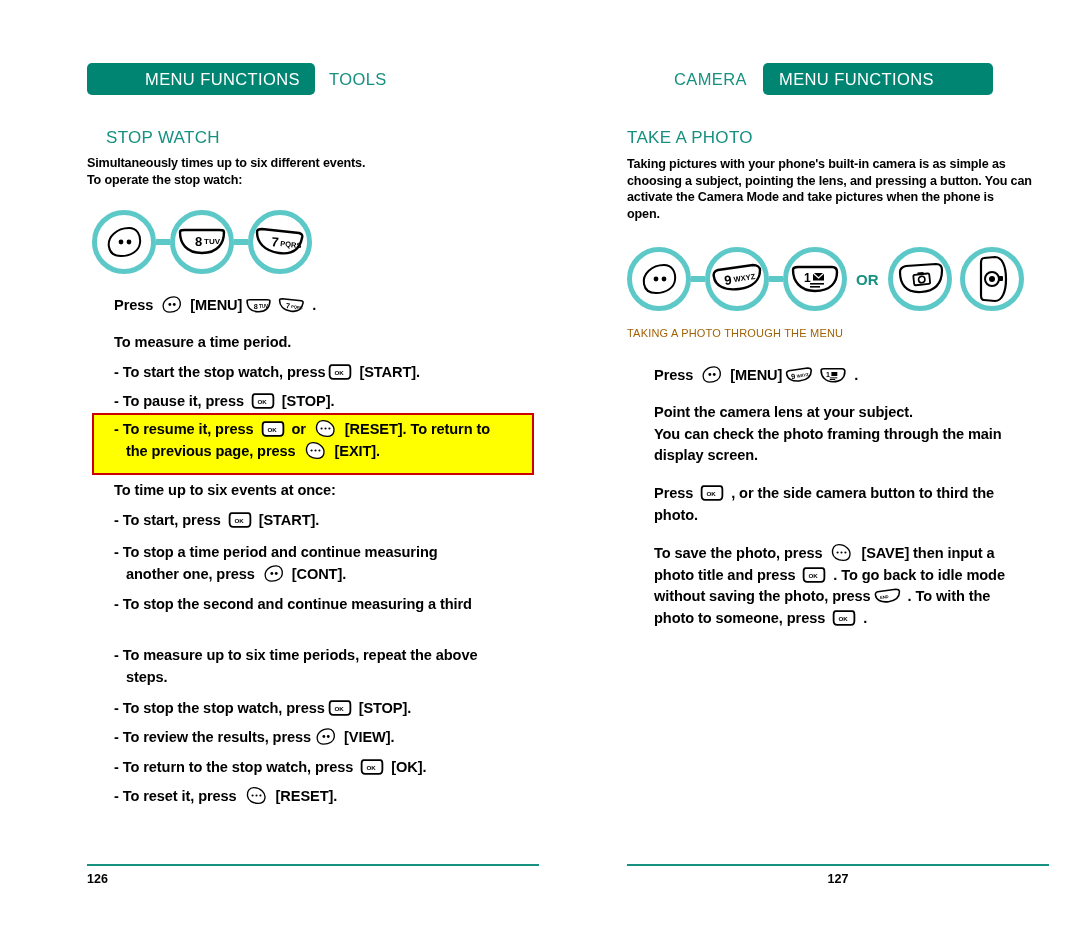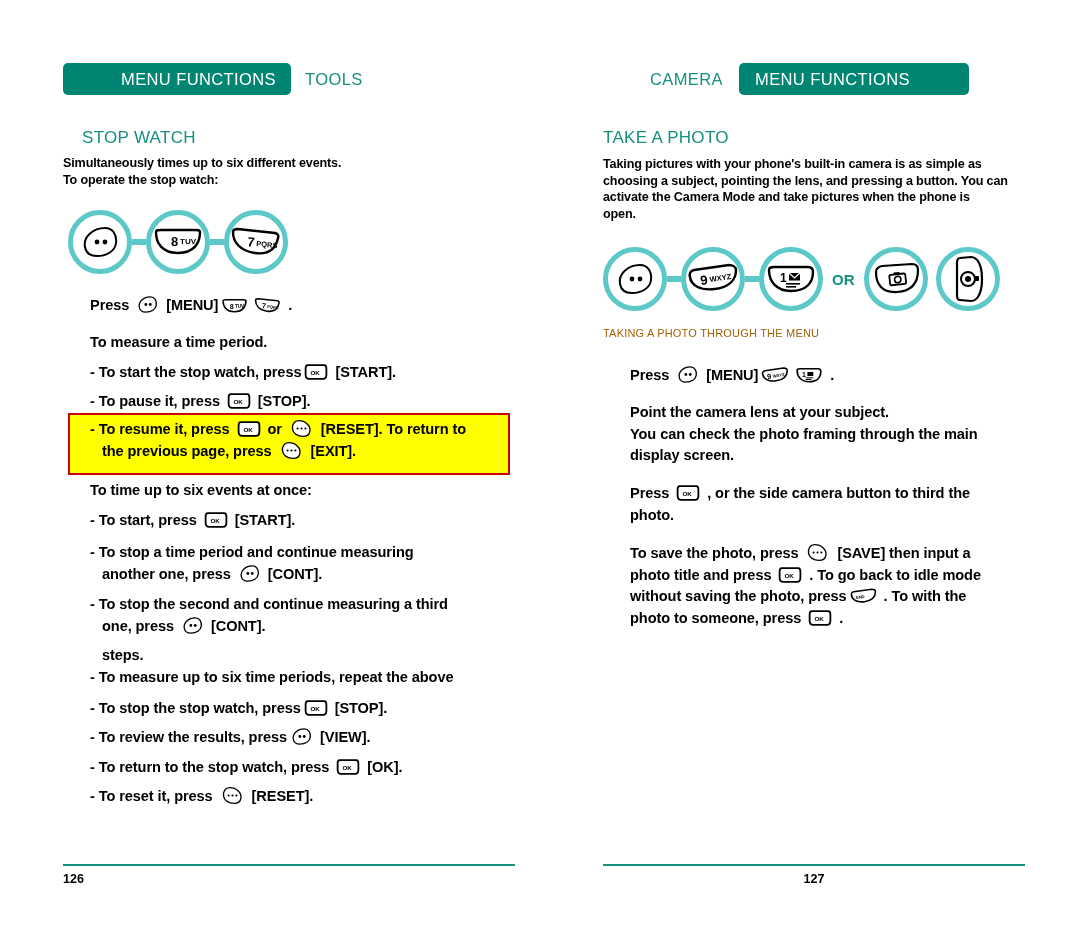--- a/index.html
+++ b/index.html
@@ -5,21 +5,21 @@
   * { box-sizing: border-box; margin: 0; padding: 0; }
   html, body {
     width: 1080px; height: 932px;
     background: #ffffff;
     font-family: "Liberation Sans", sans-serif;
     color: #000000;
     overflow: hidden;
   }
   .page { position: relative; width: 1080px; height: 932px; }
 
-  .col { position: absolute; top: 0; width: 480px; height: 932px; }
+  .col { position: absolute; top: 0; width: 480px; height: 932px; margin-left: 24px; }
   .col-left  { left: 55px; }
   .col-right { left: 595px; }
 
   
   .hdr { position: absolute; top: 63px; height: 32px; display: flex; align-items: center; }
   .hdr-left  { left: 8px; }
   .hdr-right { left: 55px; }
   .band {
     background: #008573;
     color: #ffffff;
@@ -259,36 +259,25 @@
             <circle cx="18" cy="17" r="2.6" fill="#000"></circle>
             <circle cx="26" cy="17" r="2.6" fill="#000"></circle>
           </svg>
         </span>
         <span>[CONT].</span>
       </div>
     </div>
 
     <div class="blk" style="left:35px; top:594px; width:440px;">
       <div style="text-indent:-12px; padding-left:12px;">- To stop the second and continue measuring a third</div>
-      <div style="padding-left:12px;">
-        <span>one, press</span>
-        <span class="k">
-          <svg width="23" height="19" viewBox="0 0 42 34">
-            <path d="M6 22 C4 12 14 3 26 3 C34 3 38 10 37 18 C36 26 28 31 18 31 C11 31 7 28 6 22 Z" fill="#fff" stroke="#000" stroke-width="2.4"></path>
-            <circle cx="18" cy="17" r="2.6" fill="#000"></circle>
-            <circle cx="26" cy="17" r="2.6" fill="#000"></circle>
-          </svg>
-        </span>
-        <span>[CONT].</span>
-      </div>
     </div>
 
     <div class="blk" style="left:35px; top:645px; width:450px;">
+      <div style="text-indent:-12px; padding-left:12px;">- To measure up to six time periods, repeat the above</div>
       <div style="padding-left:12px;">steps.</div>
-      <div style="text-indent:-12px; padding-left:12px;">- To measure up to six time periods, repeat the above</div>
     </div>
 
     <div class="blk ind" style="left:35px; top:698px;">
       <span>- To stop the stop watch, press</span><span class="k">
         <svg width="24" height="18" viewBox="0 0 34 26">
           <path d="M5 3 L29 3 C31 3 32 5 32 8 L32 17 C32 21 30 23 27 23 L7 23 C4 23 2 21 2 17 L2 8 C2 5 3 3 5 3 Z" fill="#fff" stroke="#000" stroke-width="2.6"></path>
           <text x="9" y="17" font-family="Liberation Sans, sans-serif" font-size="9" font-weight="bold" fill="#000">OK</text>
         </svg>
       </span>
       <span>[STOP].</span>

